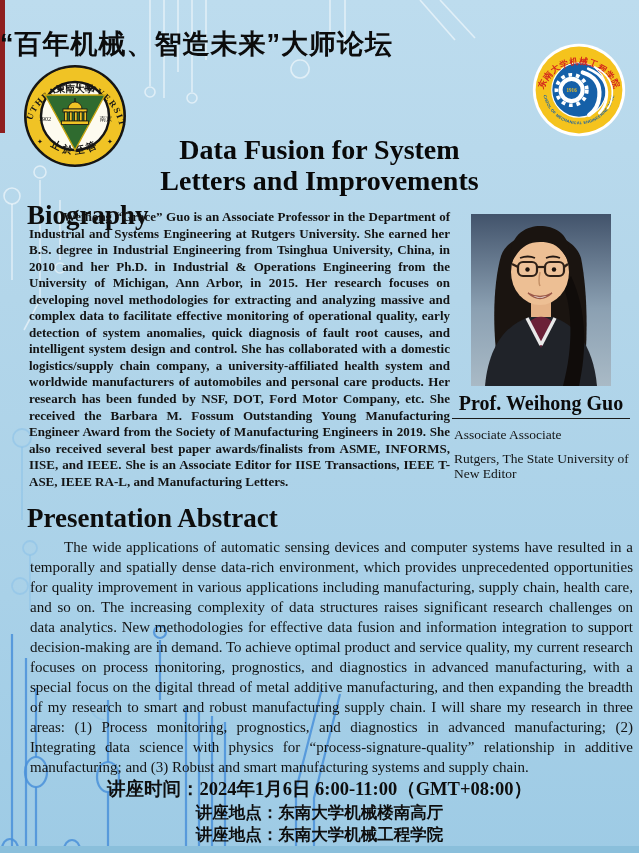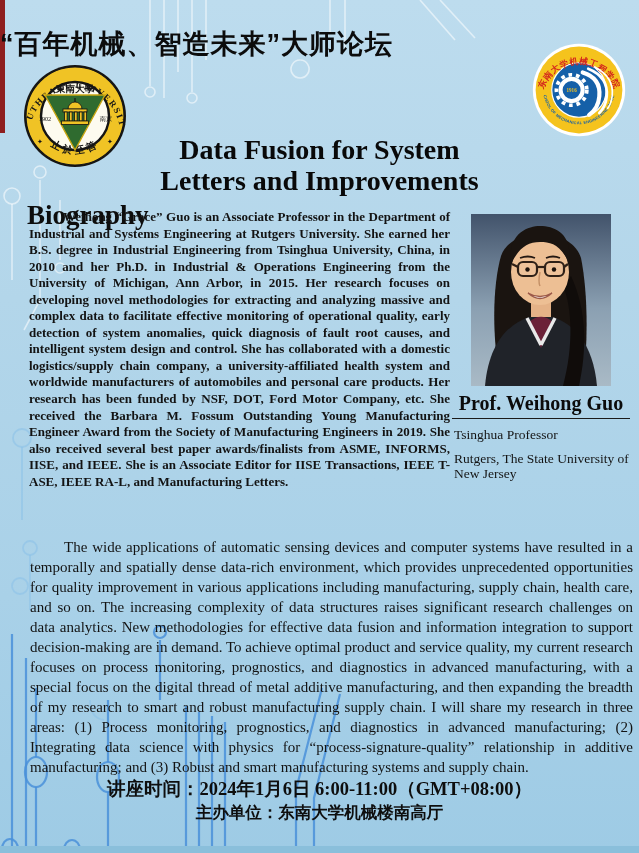--- a/index.html
+++ b/index.html
@@ -196,25 +196,27 @@
         <path d="M47,53 L41,50" fill="none"></path>
           <path d="M93,53 L97,50" fill="none"></path>
       </g>
       <circle cx="56.5" cy="55.5" r="2.2" fill="#1c120c"></circle>
       <circle cx="83" cy="55.5" r="2.2" fill="#1c120c"></circle>
       <path d="M69,58 Q67,68 69,72" stroke="#c49067" stroke-width="1.5" fill="none"></path>
       <path d="M57,79 Q69,90 81,79 Q69,86 57,79 Z" fill="#ffffff" stroke="#9c5a49" stroke-width="1.3"></path>
     </svg>
     <div class="prof-caption">Prof. Weihong Guo</div>
     <hr class="prof-divider">
-    <p class="prof-info">Tsinghua Professor</p>
-    <p class="prof-info">Rutgers, The State University of New Jersey</p>
-  </div>
-
+    <p class="prof-info">Associate Associate</p>
+    <p class="prof-info">Rutgers, The State University of New Editor</p>
+  </div>
+
+  <div class="abs section-heading abstract-heading">Presentation Abstract</div>
   <div class="abs abstract-text">The wide applications of automatic sensing devices and computer systems have resulted in a temporally and spatially dense data-rich environment, which provides unprecedented opportunities for quality improvement in various applications including manufacturing, supply chain, health care, and so on. The increasing complexity of data structures raises significant research challenges on data analytics. New methodologies for effective data fusion and information integration to support decision-making are in demand. To achieve optimal product and service quality, my current research focuses on process monitoring, prognostics, and diagnostics in advanced manufacturing, with a special focus on the digital thread of metal additive manufacturing, and then expanding the breadth of my research to smart and robust manufacturing supply chain. I will share my research in three areas: (1) Process monitoring, prognostics, and diagnostics in advanced manufacturing; (2) Integrating data science with physics for “process-signature-quality” relationship in additive manufacturing; and (3) Robust and smart manufacturing systems and supply chain.</div>
 
   <div class="abs footer">
     <div class="footer-line1">讲座时间：2024年1月6日 6:00-11:00（GMT+08:00）</div>
-    <div class="footer-line2">主办单位：东南大学机械楼南高厅</div>
+    <div class="footer-line2">讲座地点：东南大学机械楼南高厅</div>
+    <div class="footer-line2">讲座地点：东南大学机械工程学院</div>
   </div>
 
   <div class="bottom-strip"></div>
 </div>
 
 </body></html>

